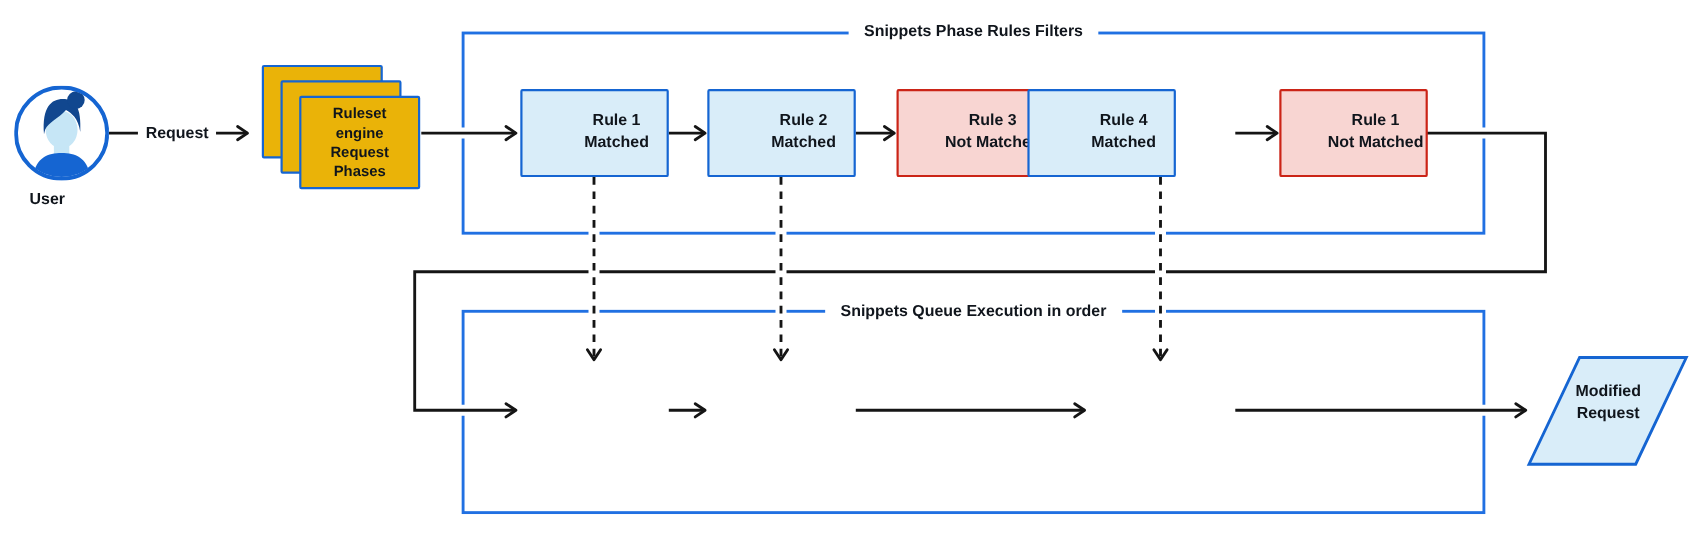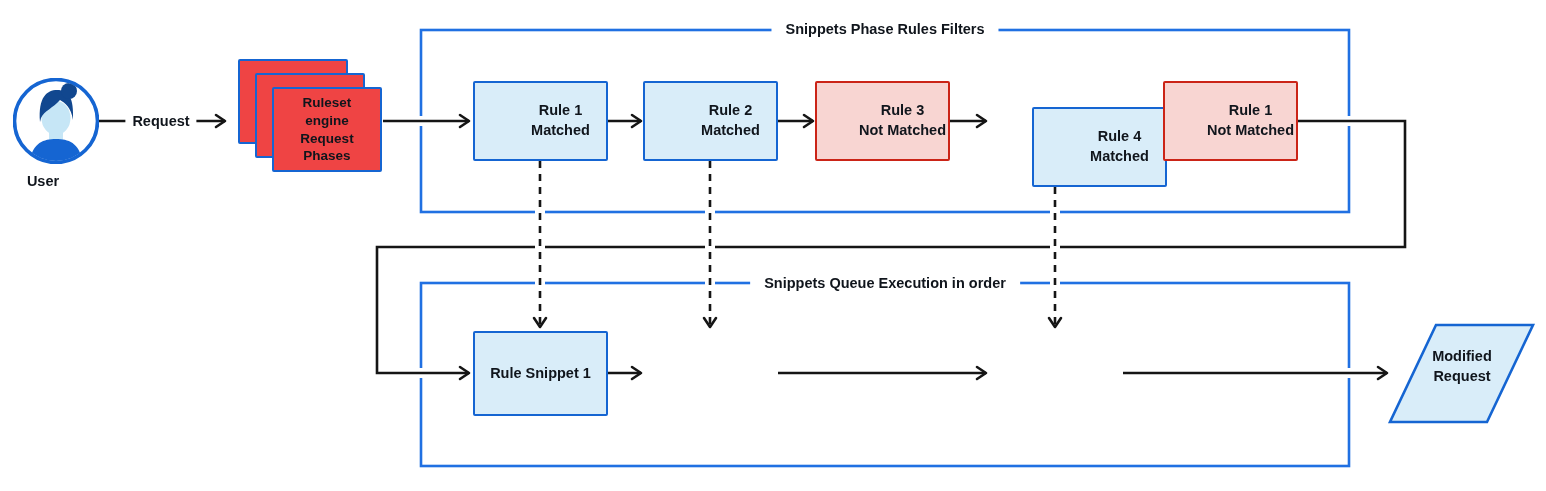--- a/index.html
+++ b/index.html
@@ -44,21 +44,21 @@
     font-weight: 700;
     font-size: 14.5px;
     white-space: nowrap;
   }
 
   
   .page {
     position: absolute;
     box-sizing: border-box;
     width: 110px; height: 85px;
-    background: #ef4444;
+    background: #eab308;
     border: 2.6px solid #1565d2;
     border-radius: 2px;
   }
   .page-label {
     display: flex; align-items: center; justify-content: center;
     width: 100%; height: 100%;
     text-align: center;
     font-weight: 700; font-size: 13.5px; line-height: 1.3;
     white-space: pre-line;
   }
@@ -159,23 +159,22 @@
 
   <div class="container-title" style="left:885px; top:283px;">Snippets Queue Execution in order</div>
   <div class="container-title" style="left:885px; top:29px;">Snippets Phase Rules Filters</div>
 
   <div class="box rule matched" style="left:473px;">Rule 1
 Matched</div>
   <div class="box rule matched" style="left:643px;">Rule 2
 Matched</div>
   <div class="box rule not-matched" style="left:815px;">Rule 3
 Not Matched</div>
-  <div class="box rule matched" style="left:1032px;margin-top:26px;">Rule 4
+  <div class="box rule matched" style="left:934px;">Rule 4
 Matched</div>
   <div class="box rule not-matched" style="left:1163px;">Rule 1
 Not Matched</div>
 
-  <div class="box snippet" style="left:473px;">Rule Snippet 1</div>
 
   <div class="out-label">Modified
 Request</div>
 
 </div>
 
 </body></html>

